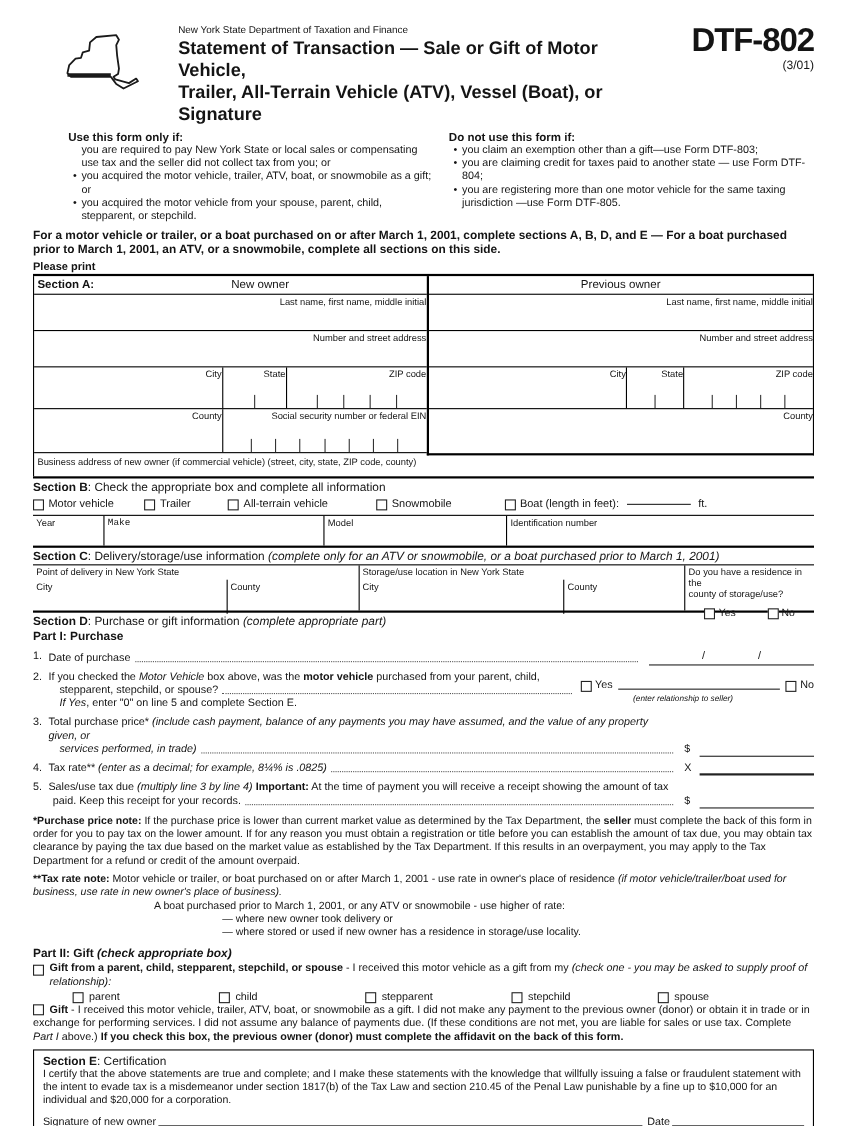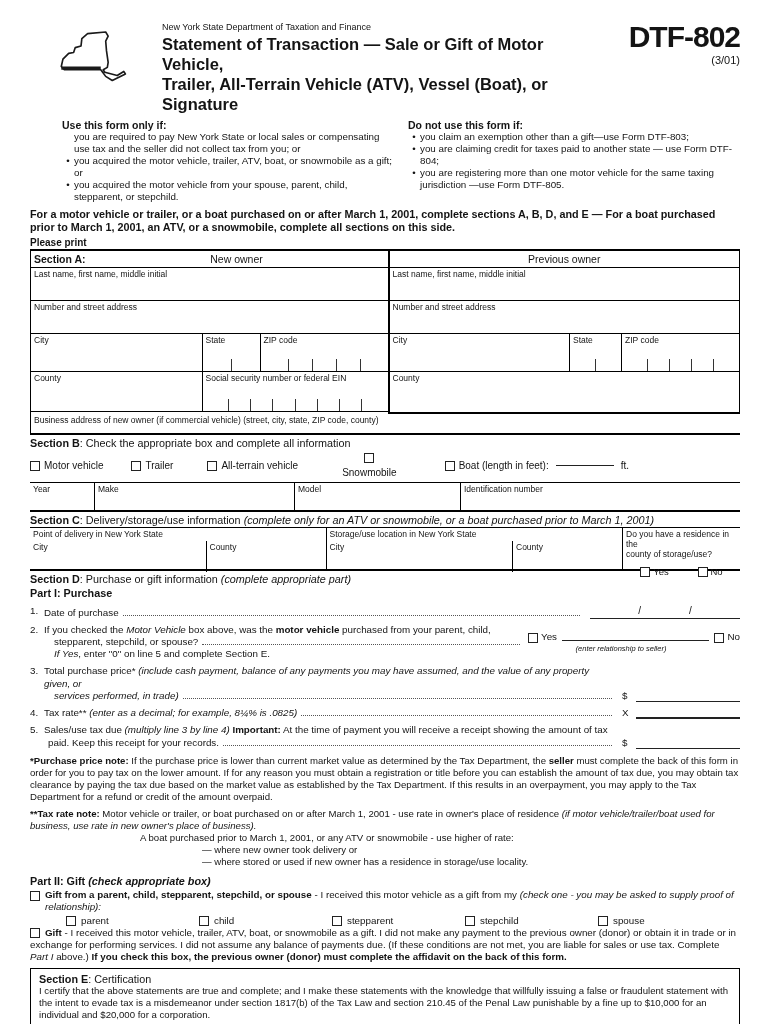--- a/index.html
+++ b/index.html
@@ -32,21 +32,21 @@
   .bold-para { font-size:10.8px; font-weight:bold; line-height:1.22; margin:5px 0 3px 0; }
   .pleaseprint { font-size:10px; font-weight:bold; margin-bottom:1px; }
 
   
   .secA { display:flex; border-top:2px solid #000; font-size:8.5px; }
   .a-left { flex:1.02; border-left:1px solid #000; }
   .a-right { flex:1; border-left:2px solid #000; border-right:1px solid #000; border-bottom:2px solid #000; align-self:flex-start; width:50%; }
   .a-head { display:flex; border-bottom:1px solid #000; height:17px; align-items:center; font-size:10.5px; }
   .a-head .sa { font-weight:bold; padding-left:3px; }
   .a-head .center { flex:1; text-align:center; }
-  .a-row { border-bottom:1px solid #000; padding:1px 0 0 3px; }
+  .a-row { border-bottom:1px solid #000; padding:1px 0 0 3px;text-align:right; }
   .r-name { height:33px; }
   .r-addr { height:33px; }
   .r-csz { height:38px; display:flex; padding:0; }
   .r-cty { height:40px; display:flex; padding:0; }
   .cell { padding:1px 0 0 3px; position:relative; }
   .cell + .cell { border-left:1px solid #000; }
   .grow { flex:1; }
   .ticks { position:absolute; bottom:0; left:4px; right:4px; display:flex; justify-content:space-evenly; align-items:flex-end; height:12px; }
   .ticks i { width:1px; height:12px; background:#333; }
   .a-biz { font-size:8.5px; padding:3px 0 8px 3px; }
@@ -255,34 +255,34 @@
         <span>Motor vehicle</span>
       </span>
     <span class="opt" style="margin-right:34px;">
         <span class="cb"></span>
         <span>Trailer</span>
       </span>
     <span class="opt" style="margin-right:44px;">
         <span class="cb"></span>
         <span>All-terrain vehicle</span>
       </span>
-    <span class="opt" style="margin-right:48px;flex-direction:column;">
+    <span class="opt" style="margin-right:48px;">
         <span class="cb"></span>
         <span>Snowmobile</span>
       </span>
     <span class="opt">
         <span class="cb"></span>
         <span>Boat (length in feet):</span>
         <span class="boat-line"></span>
         <span>ft.</span>
       </span>
   </div>
   <div class="b-tab">
     <div class="cell" style="width:64px;"><span>Year</span></div>
-    <div class="cell" style="width:200px;"><span>Make</span></div>
+    <div class="cell" style="width:200px;font-family:Liberation Mono, monospace;"><span>Make</span></div>
     <div class="cell" style="width:166px;"><span>Model</span></div>
     <div class="cell grow"><span>Identification number</span></div>
   </div>
 
   <div class="sec-h"><span class="b">Section C</span><span>: Delivery/storage/use information </span><span class="i">(complete only for an ATV or snowmobile, or a boat purchased prior to March 1, 2001)</span></div>
   <div class="c-tab">
     <div class="c-big">
       <div class="c-lab">Point of delivery in New York State</div>
       <div class="c-sub">
         <div class="cell grow"><span>City</span></div>

